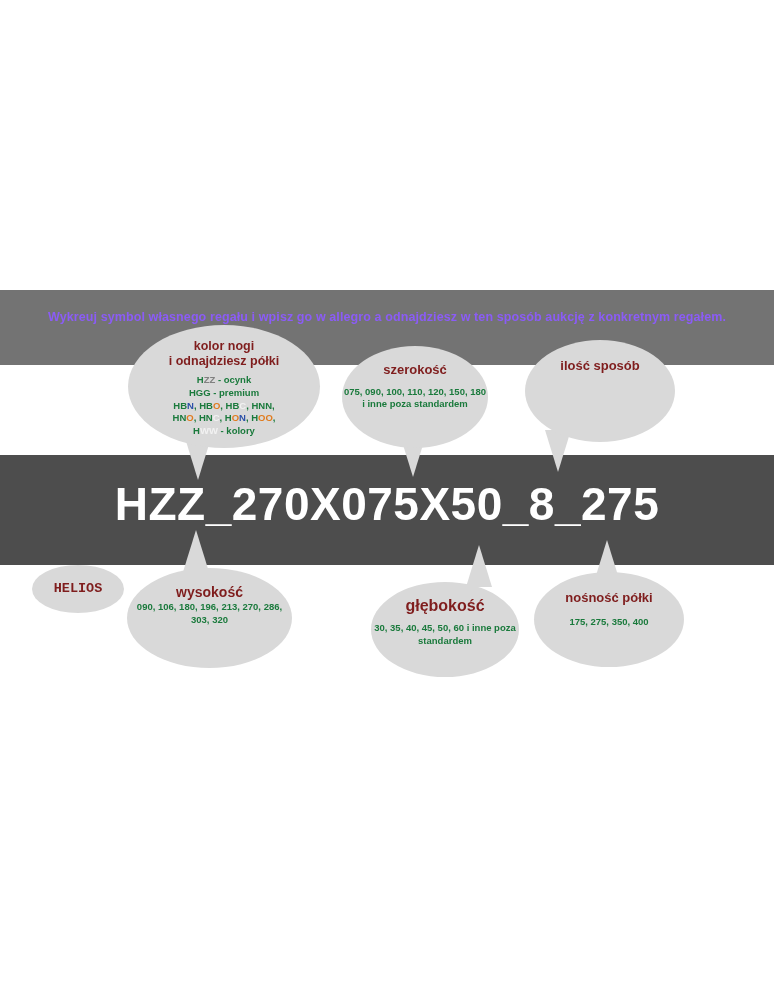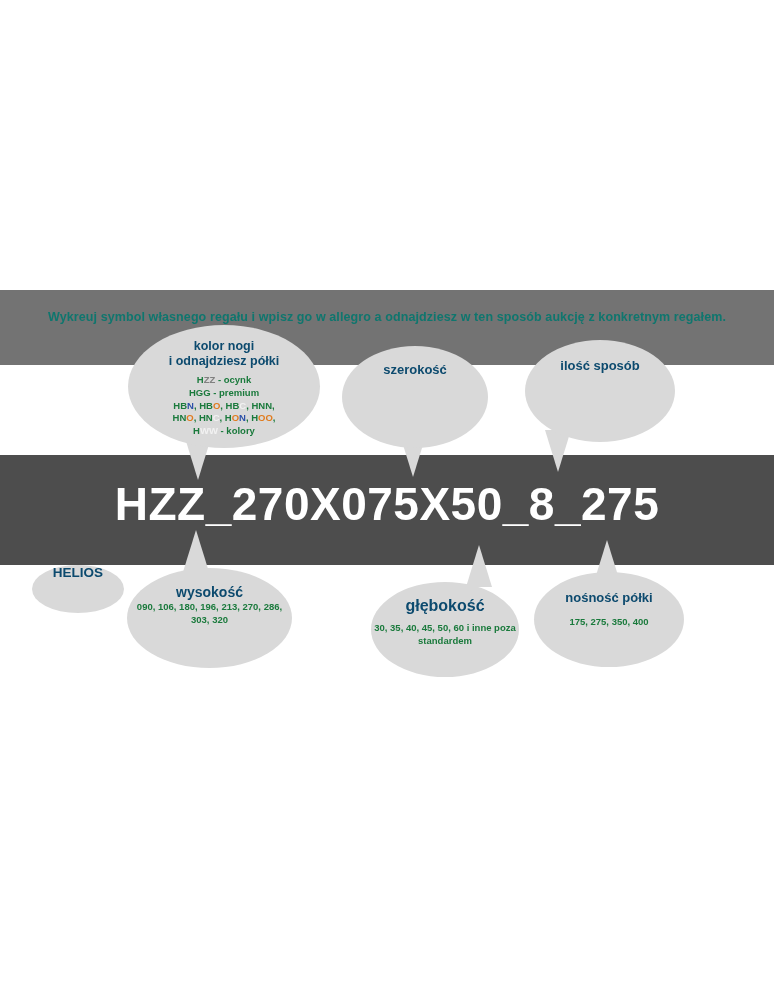--- a/index.html
+++ b/index.html
@@ -50,21 +50,21 @@
     background: #ffffff;
   }
 
   
   .headline {
     position: absolute;
     left: 40px;
     top: 18px;
     width: 694px;
     text-align: center;
-    color: #0f766e;
+    color: #8b5cf6;
     font-size: 12.5px;
     font-weight: bold;
     line-height: 1.45;
     letter-spacing: .1px;
   }
 
   
   .code {
     position: absolute;
     left: 0;
@@ -82,21 +82,21 @@
   .bubble {
     position: absolute;
     background: #d9d9d9;
     border-radius: 50% / 50%;
     color: #1f7a3d;
     text-align: center;
     box-sizing: border-box;
   }
   .bubble .b-title {
     font-weight: bold;
-    color: #0c4a6e;
+    color: #7f1d1d;
     line-height: 1.2;
   }
   .bubble .b-body {
     font-weight: bold;
     color: #1a7a3c;
     line-height: 1.35;
   }
 
   
   .tail {
@@ -135,21 +135,21 @@
   #bubble-ilosc {
     left: 525px; top: 50px; width: 150px; height: 102px;
     padding-top: 18px;
   }
   #bubble-ilosc .b-title { font-size: 13px; }
   #bubble-ilosc .b-body { font-size: 9.5px; margin-top: 10px; }
   #tail-ilosc { left: 545px; top: 140px; }
 
   #bubble-helios {
     left: 32px; top: 275px; width: 92px; height: 48px;
-    display: flex; align-items: flex-start; justify-content: center;
+    display: flex; align-items: center; justify-content: center; font-family: Liberation Mono, monospace;
   }
   #bubble-helios .b-title { font-size: 13.5px; }
 
   #bubble-wysokosc {
     left: 127px; top: 278px; width: 165px; height: 100px;
     padding-top: 16px;
   }
   #bubble-wysokosc .b-title { font-size: 14px; }
   #bubble-wysokosc .b-body { font-size: 9.5px; margin-top: 0; }
   #tail-wysokosc { left: 183px; top: 240px; }
@@ -202,20 +202,21 @@
       <div class="kolor-line"><span class="t-green">HGG - premium</span></div>
       <div class="kolor-line"><span class="t-green">HB</span><span class="t-blue">N</span><span class="t-green">, HB</span><span class="t-orange">O</span><span class="t-green">, HB</span><span class="t-white">C</span><span class="t-green">, HNN,</span></div>
       <div class="kolor-line"><span class="t-green">HN</span><span class="t-orange">O</span><span class="t-green">, HN</span><span class="t-white">C</span><span class="t-green">, H</span><span class="t-orange">O</span><span class="t-blue">N</span><span class="t-green">, H</span><span class="t-orange">O</span><span class="t-orange">O</span><span class="t-green">,</span></div>
       <div class="kolor-line"><span class="t-green">H</span><span class="t-white">WW</span><span class="t-green"> - kolory</span></div>
     </div>
   </div>
 
   <div class="tail tail-down" id="tail-szerokosc"></div>
   <div class="bubble" id="bubble-szerokosc">
     <div class="b-title">szerokość</div>
+    <div class="b-body">075, 090, 100, 110, 120, 150, 180  i inne poza standardem</div>
   </div>
 
   <div class="tail tail-down" id="tail-ilosc"></div>
   <div class="bubble" id="bubble-ilosc">
     <div class="b-title">ilość sposób</div>
   </div>
 
   <div class="bubble" id="bubble-helios">
     <div class="b-title">HELIOS</div>
   </div>

